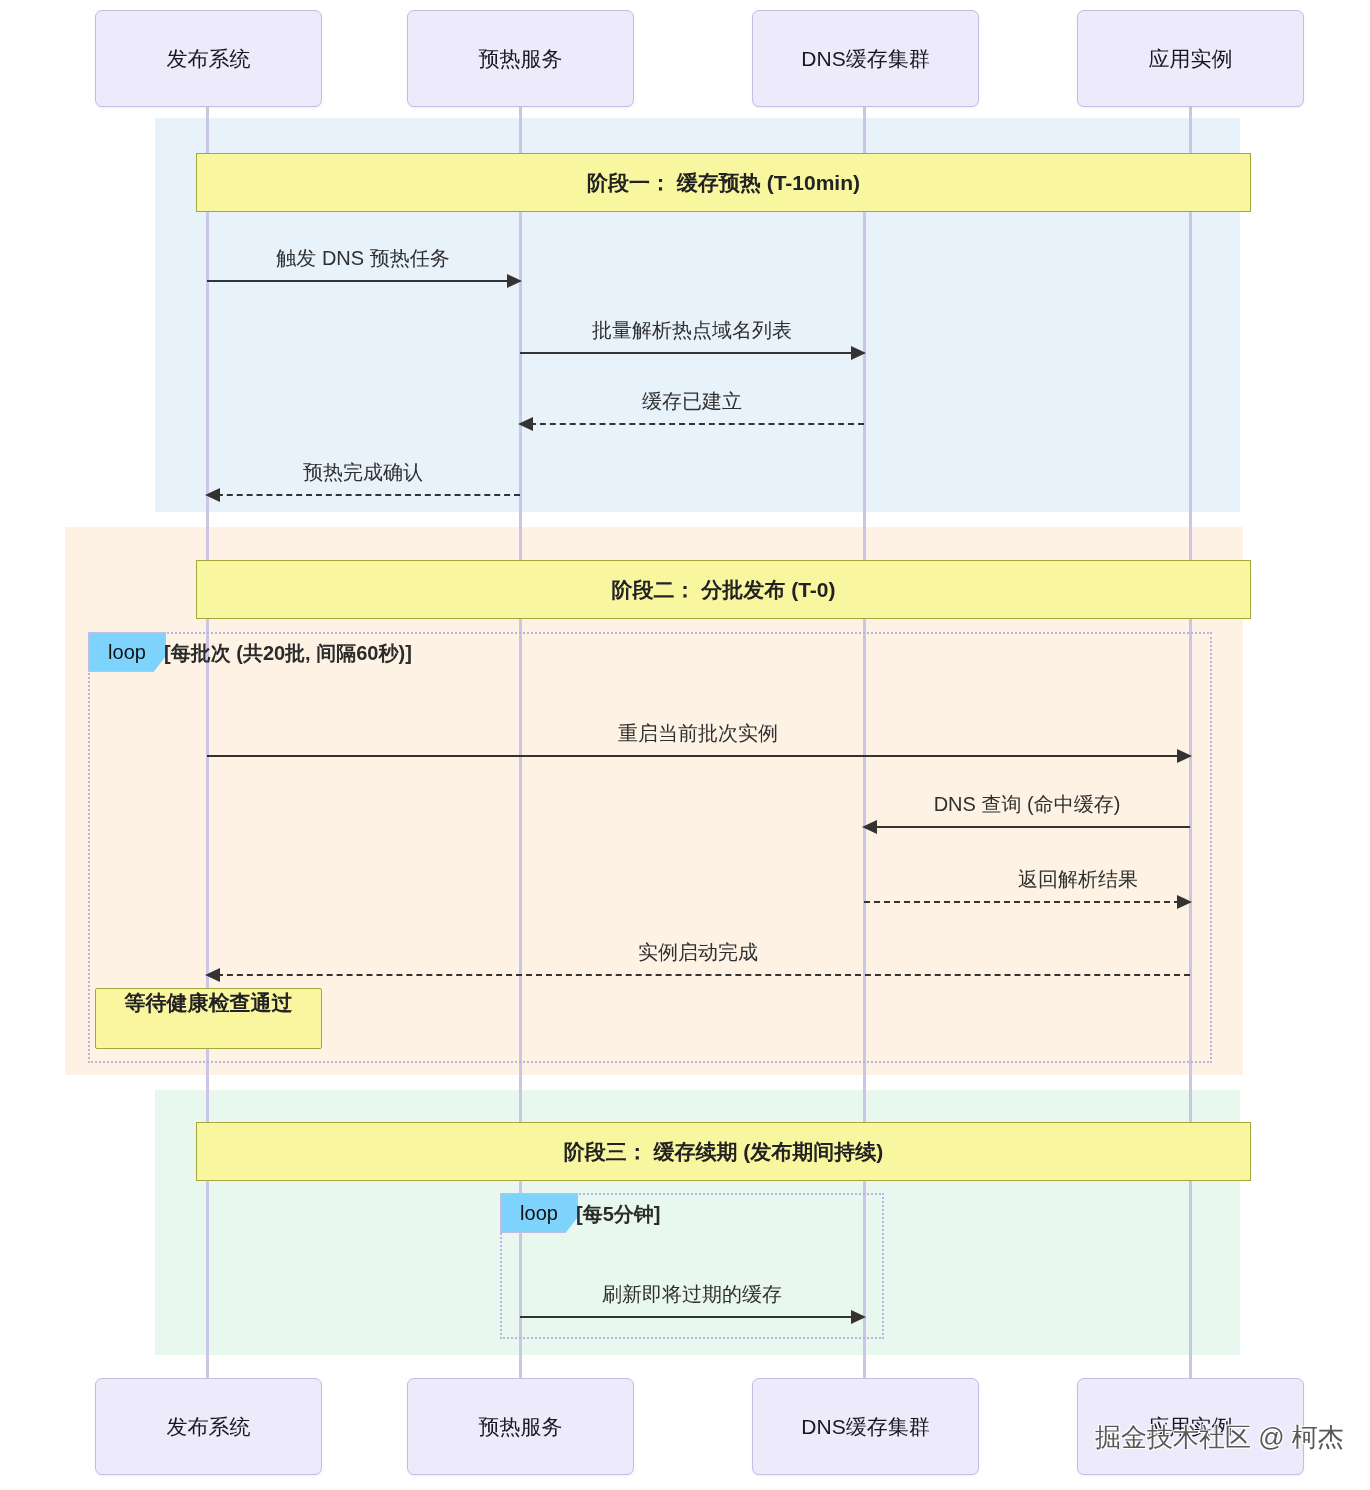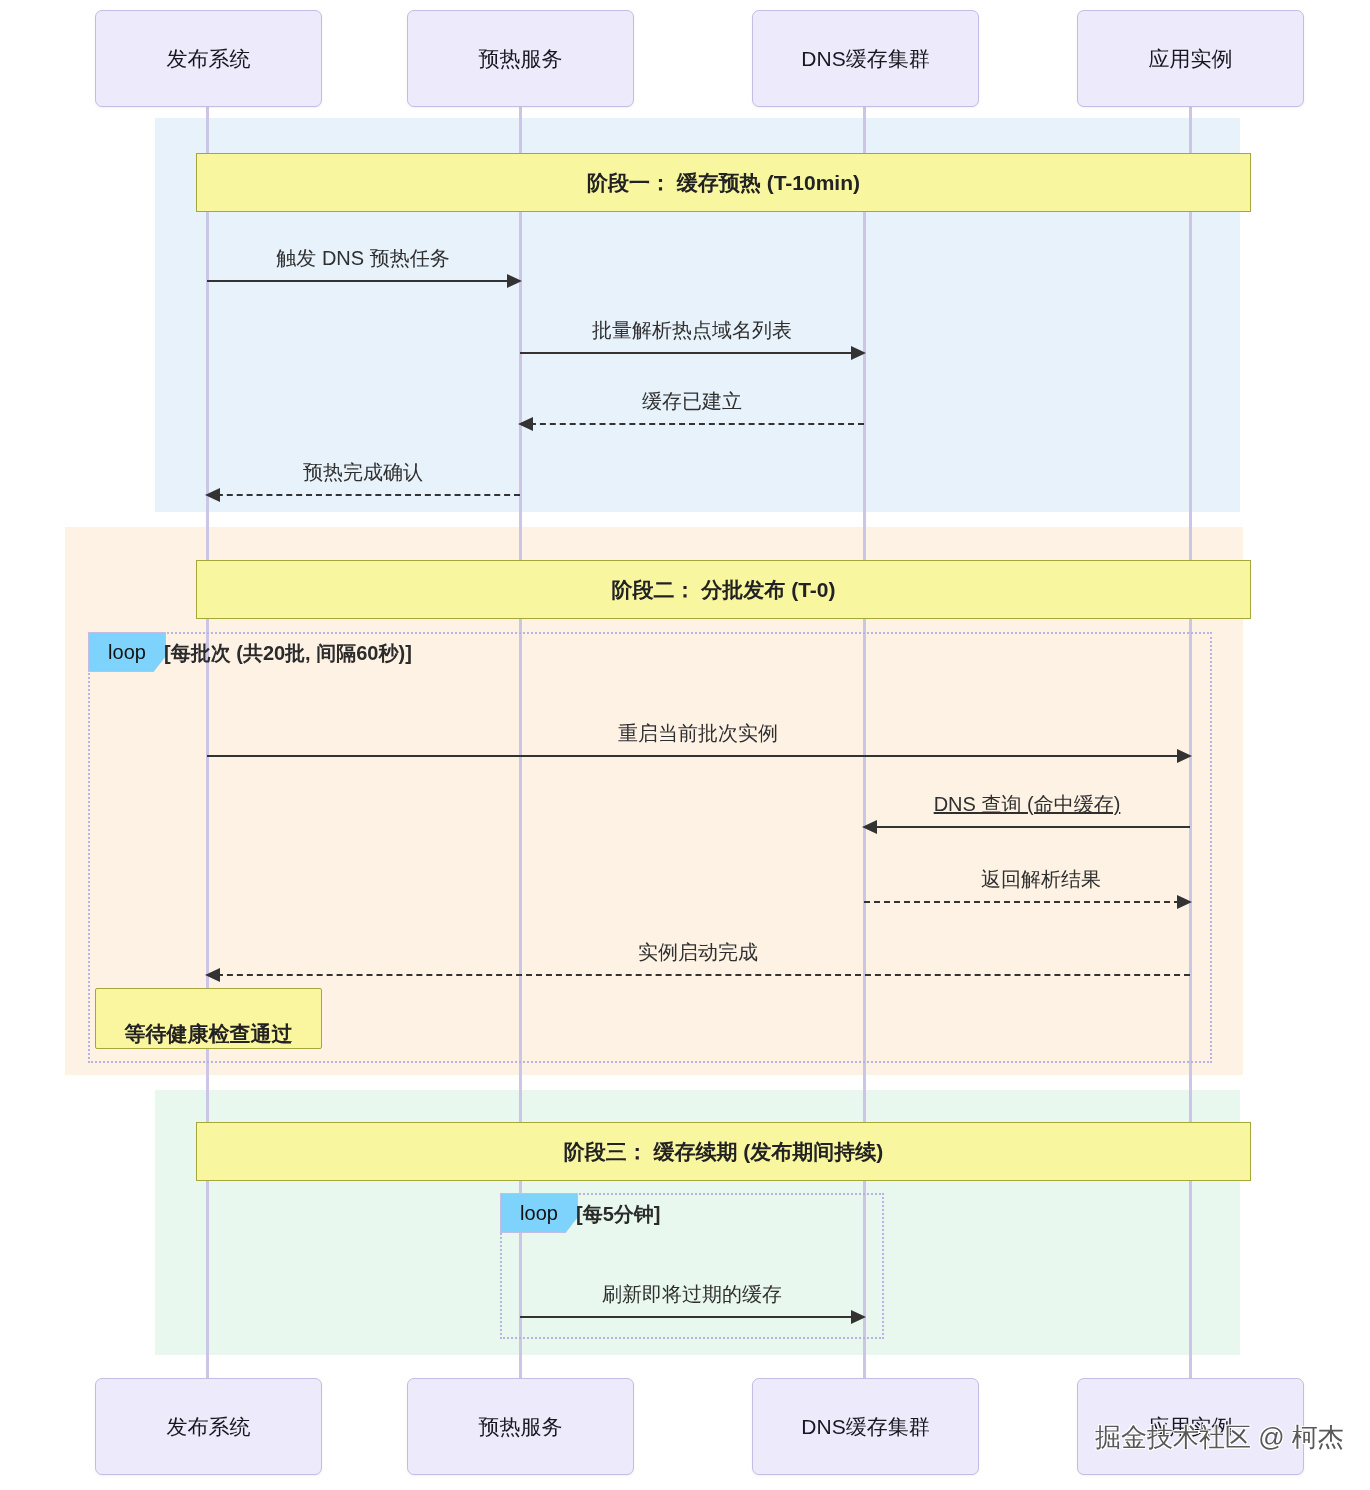--- a/index.html
+++ b/index.html
@@ -34,21 +34,21 @@
   }
   .msg-arrow{position:absolute;height:0;z-index:5;}
   .msg-arrow.solid{border-top:2.5px solid #333;}
   .msg-arrow.dashed{border-top:2.5px dashed #333;}
   .msg-arrow::after{content:'';position:absolute;width:0;height:0;top:-8px;
     border-top:7px solid transparent;border-bottom:7px solid transparent;}
   .msg-arrow.dir-right::after{right:-2px;border-left:15px solid #333;}
   .msg-arrow.dir-left::after{left:-2px;border-right:15px solid #333;}
   .note-box{
     position:absolute;left:95px;top:988px;width:225px;height:59px;background:#faf6a0;border:1.5px solid #a6a73a;
-    border-radius:2px;display:flex;align-items:flex-end;justify-content:center;
+    border-radius:2px;display:flex;align-items:flex-start;justify-content:center;
     font-size:21px;font-weight:700;color:#222;z-index:6;
   }
   .watermark{
     position:absolute;left:1095px;top:1420px;font-size:26px;color:#595959;z-index:10;white-space:nowrap;
     text-shadow:-1px -1px 0 #fff,1px -1px 0 #fff,-1px 1px 0 #fff,1px 1px 0 #fff;
   }
 </style>
 </head>
 <body>
 
@@ -108,24 +108,24 @@
 
   <div class="msg-label" style="left:692px;top:388px;">缓存已建立</div>
   <div class="msg-arrow dashed dir-left" style="left:520px;top:423px;width:344px;"></div>
 
   <div class="msg-label" style="left:363px;top:459px;">预热完成确认</div>
   <div class="msg-arrow dashed dir-left" style="left:207px;top:494px;width:313px;"></div>
 
   <div class="msg-label" style="left:698px;top:720px;">重启当前批次实例</div>
   <div class="msg-arrow solid dir-right" style="left:207px;top:755px;width:983px;"></div>
 
-  <div class="msg-label" style="left:1027px;top:791px;text-decoration:underline;">DNS 查询 (命中缓存)</div>
+  <div class="msg-label" style="left:1027px;top:791px;">DNS 查询 (命中缓存)</div>
   <div class="msg-arrow solid dir-left" style="left:864px;top:826px;width:326px;"></div>
 
-  <div class="msg-label" style="left:1041px;top:866px;text-align:center;">返回解析结果</div>
+  <div class="msg-label" style="left:1078px;top:866px;text-align:center;">返回解析结果</div>
   <div class="msg-arrow dashed dir-right" style="left:864px;top:901px;width:326px;"></div>
 
   <div class="msg-label" style="left:698px;top:939px;">实例启动完成</div>
   <div class="msg-arrow dashed dir-left" style="left:207px;top:974px;width:983px;"></div>
 
   <div class="note-box">
       <span>等待健康检查通过</span>
     </div>
 
   <div class="msg-label" style="left:692px;top:1281px;">刷新即将过期的缓存</div>

